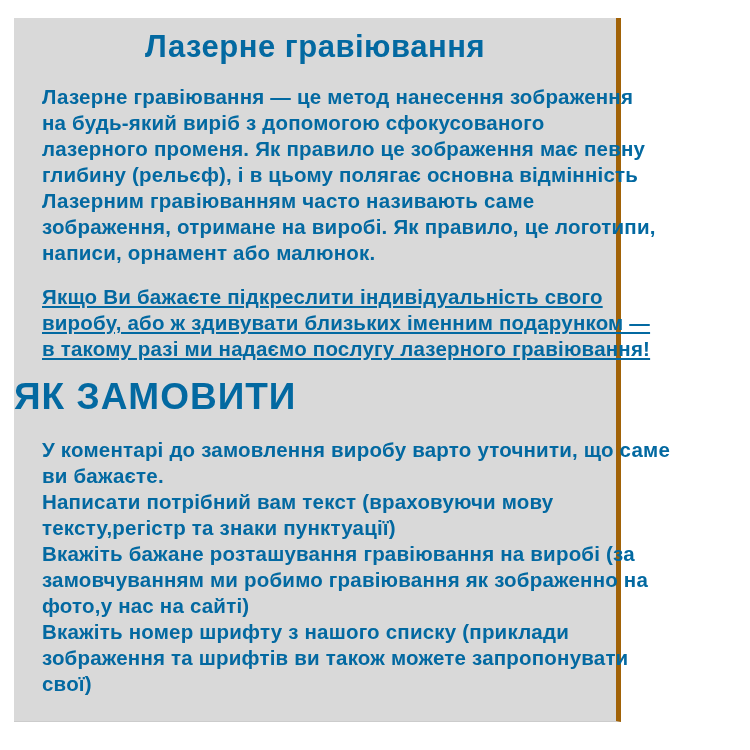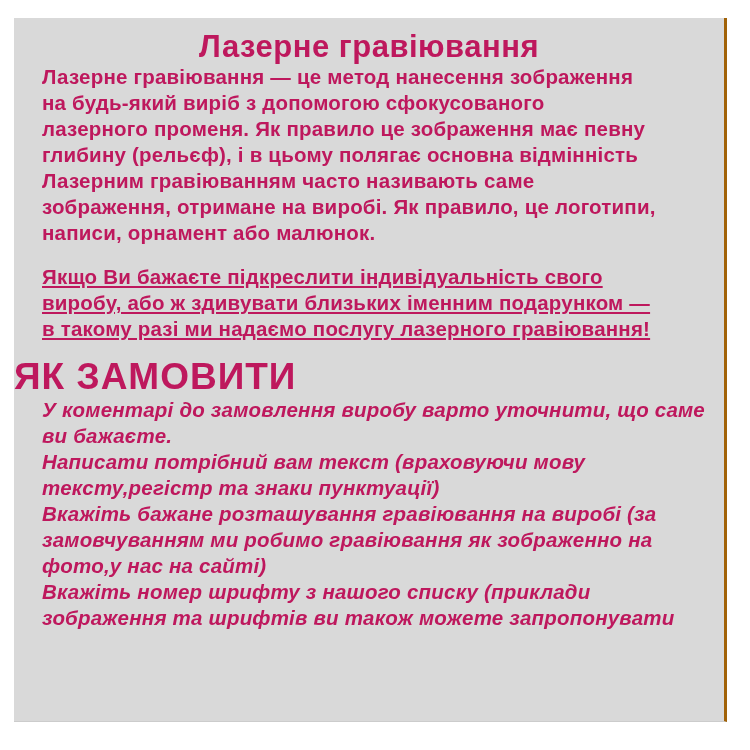--- a/index.html
+++ b/index.html
@@ -8,26 +8,26 @@
     width: 750px;
     height: 750px;
     background: #ffffff;
     font-family: "Liberation Sans", sans-serif;
     overflow: hidden;
   }
   .panel {
     position: absolute;
     left: 14px;
     top: 18px;
-    width: 713px;
+    width: 607px;
     height: 704px;
     background: #d9d9d9;
-    color: #be185d;
+    color: #0369a1;
     box-sizing: border-box;
-    border-right: 3px solid #a16207;
+    border-right: 5px solid #a16207;
     border-bottom: 1px solid #cccccc;
   }
   .title {
     margin: 12px 0 0 0;
     text-align: center;
     font-size: 31px;
     line-height: 34px;
     font-weight: bold;
     letter-spacing: 0.5px;
   }
@@ -36,23 +36,23 @@
     text-align: left;
     font-size: 37px;
     line-height: 32px;
     font-weight: bold;
     letter-spacing: 1px;
   }
   .block {
     padding-left: 28px;
     padding-right: 8px;
   }
-  .block.intro { margin-top: 0; }
+  .block.intro { margin-top: 20px; }
   .block.offer { margin-top: 18px; text-decoration: underline; }
-  .block.order { margin-top: 4px; font-style: italic; }
+  .block.order { margin-top: 24px; }
   .line {
     font-size: 20.5px;
     line-height: 26px;
     font-weight: bold;
     white-space: nowrap;
     letter-spacing: 0.2px;
   }
 </style>
 </head>
 <body>
@@ -82,15 +82,16 @@
   <div class="block order">
     <div class="line">У коментарі до замовлення виробу варто уточнити, що саме</div>
     <div class="line">ви бажаєте.</div>
     <div class="line">Написати потрібний вам текст (враховуючи мову</div>
     <div class="line">тексту,регістр та знаки пунктуації)</div>
     <div class="line">Вкажіть бажане розташування гравіювання на виробі (за</div>
     <div class="line">замовчуванням ми робимо гравіювання як зображенно на</div>
     <div class="line">фото,у нас на сайті)</div>
     <div class="line">Вкажіть номер шрифту з нашого списку (приклади</div>
     <div class="line">зображення та шрифтів ви також можете запропонувати</div>
+    <div class="line">свої)</div>
   </div>
 
 </div>
 
 </body></html>

